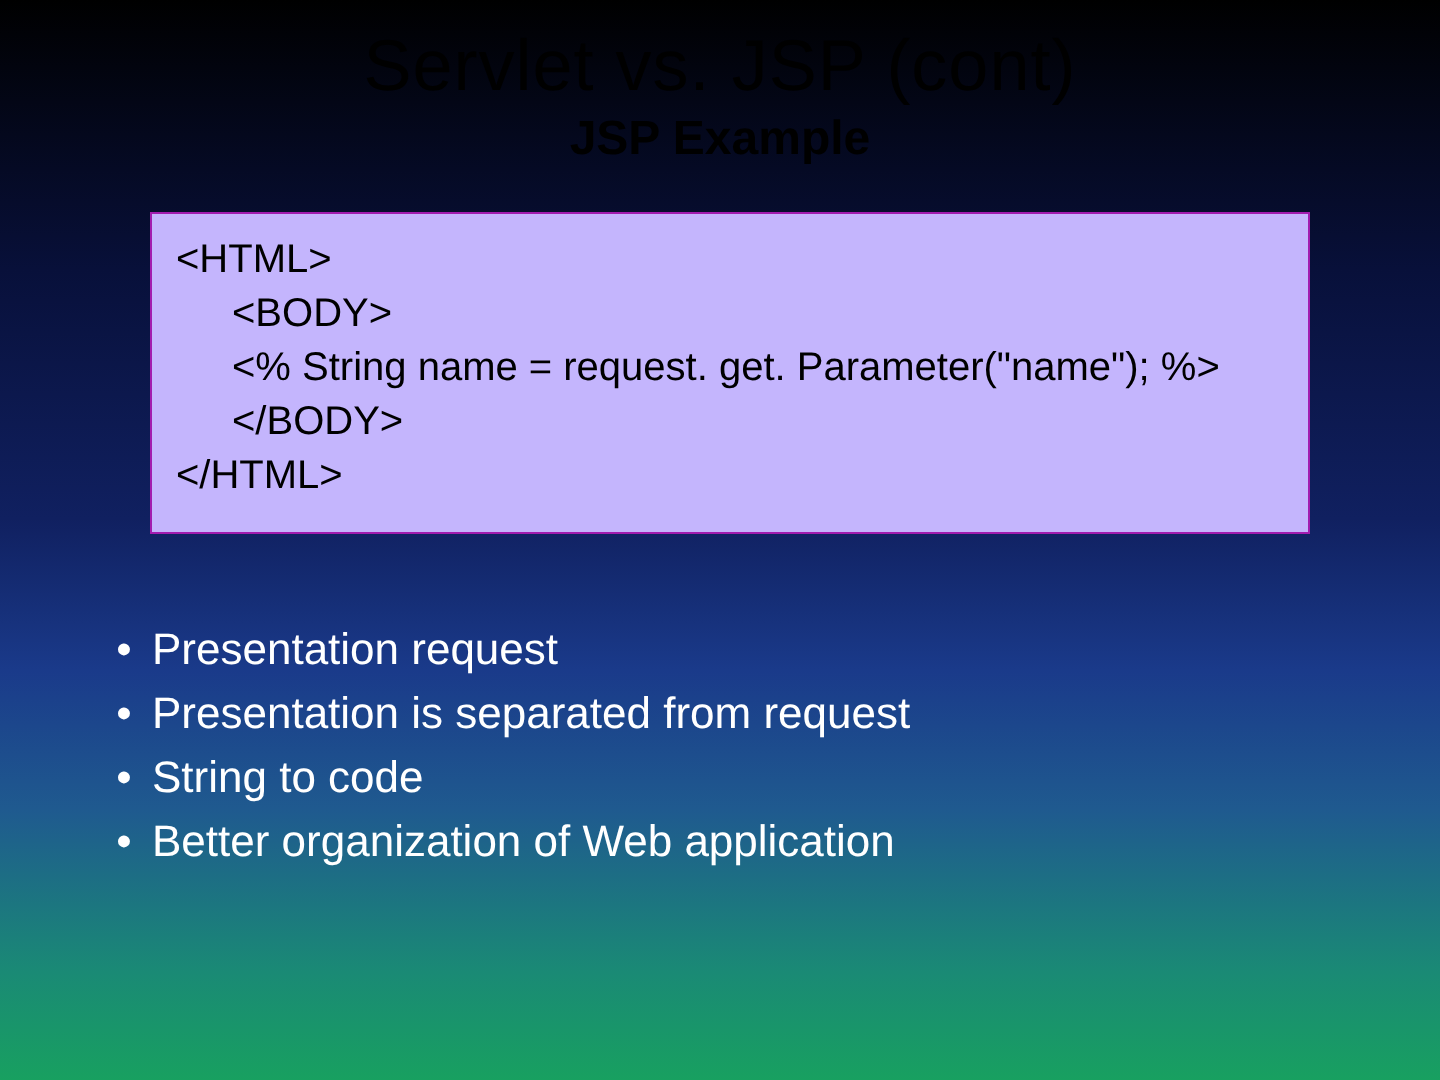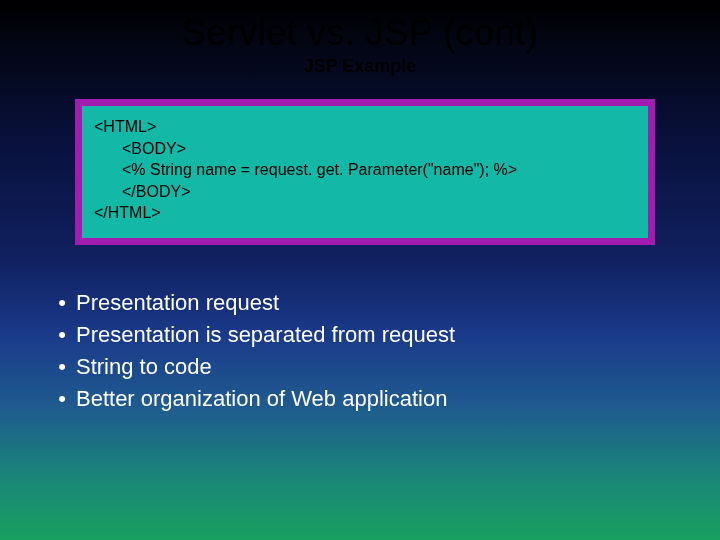--- a/index.html
+++ b/index.html
@@ -19,32 +19,32 @@
   .title {
     text-align: center;
     font-size: 36px;
     font-weight: normal;
     color: #000;
     padding-top: 12px;
     letter-spacing: 0.5px;
   }
   .subtitle {
     text-align: center;
-    font-size: 18px;
+    font-size: 24px;
     font-weight: bold;
     color: #000;
     margin-top: 2px;
   }
   .codebox {
-    background: #14b8a6;
-    border: 7px solid #a21caf;
+    background: #c4b5fd;
+    border: 1px solid #a21caf;
     margin: 22px 65px 0 75px;
     padding: 10px 12px 14px 12px;
     font-family: Arial, Helvetica, sans-serif;
-    font-size: 16px;
+    font-size: 20px;
     line-height: 1.35;
     color: #000;
   }
   .code-indent { padding-left: 28px; }
   .bullets {
     margin: 42px 0 0 48px;
     color: #fff;
   }
   .bullets li {
     list-style: none;

